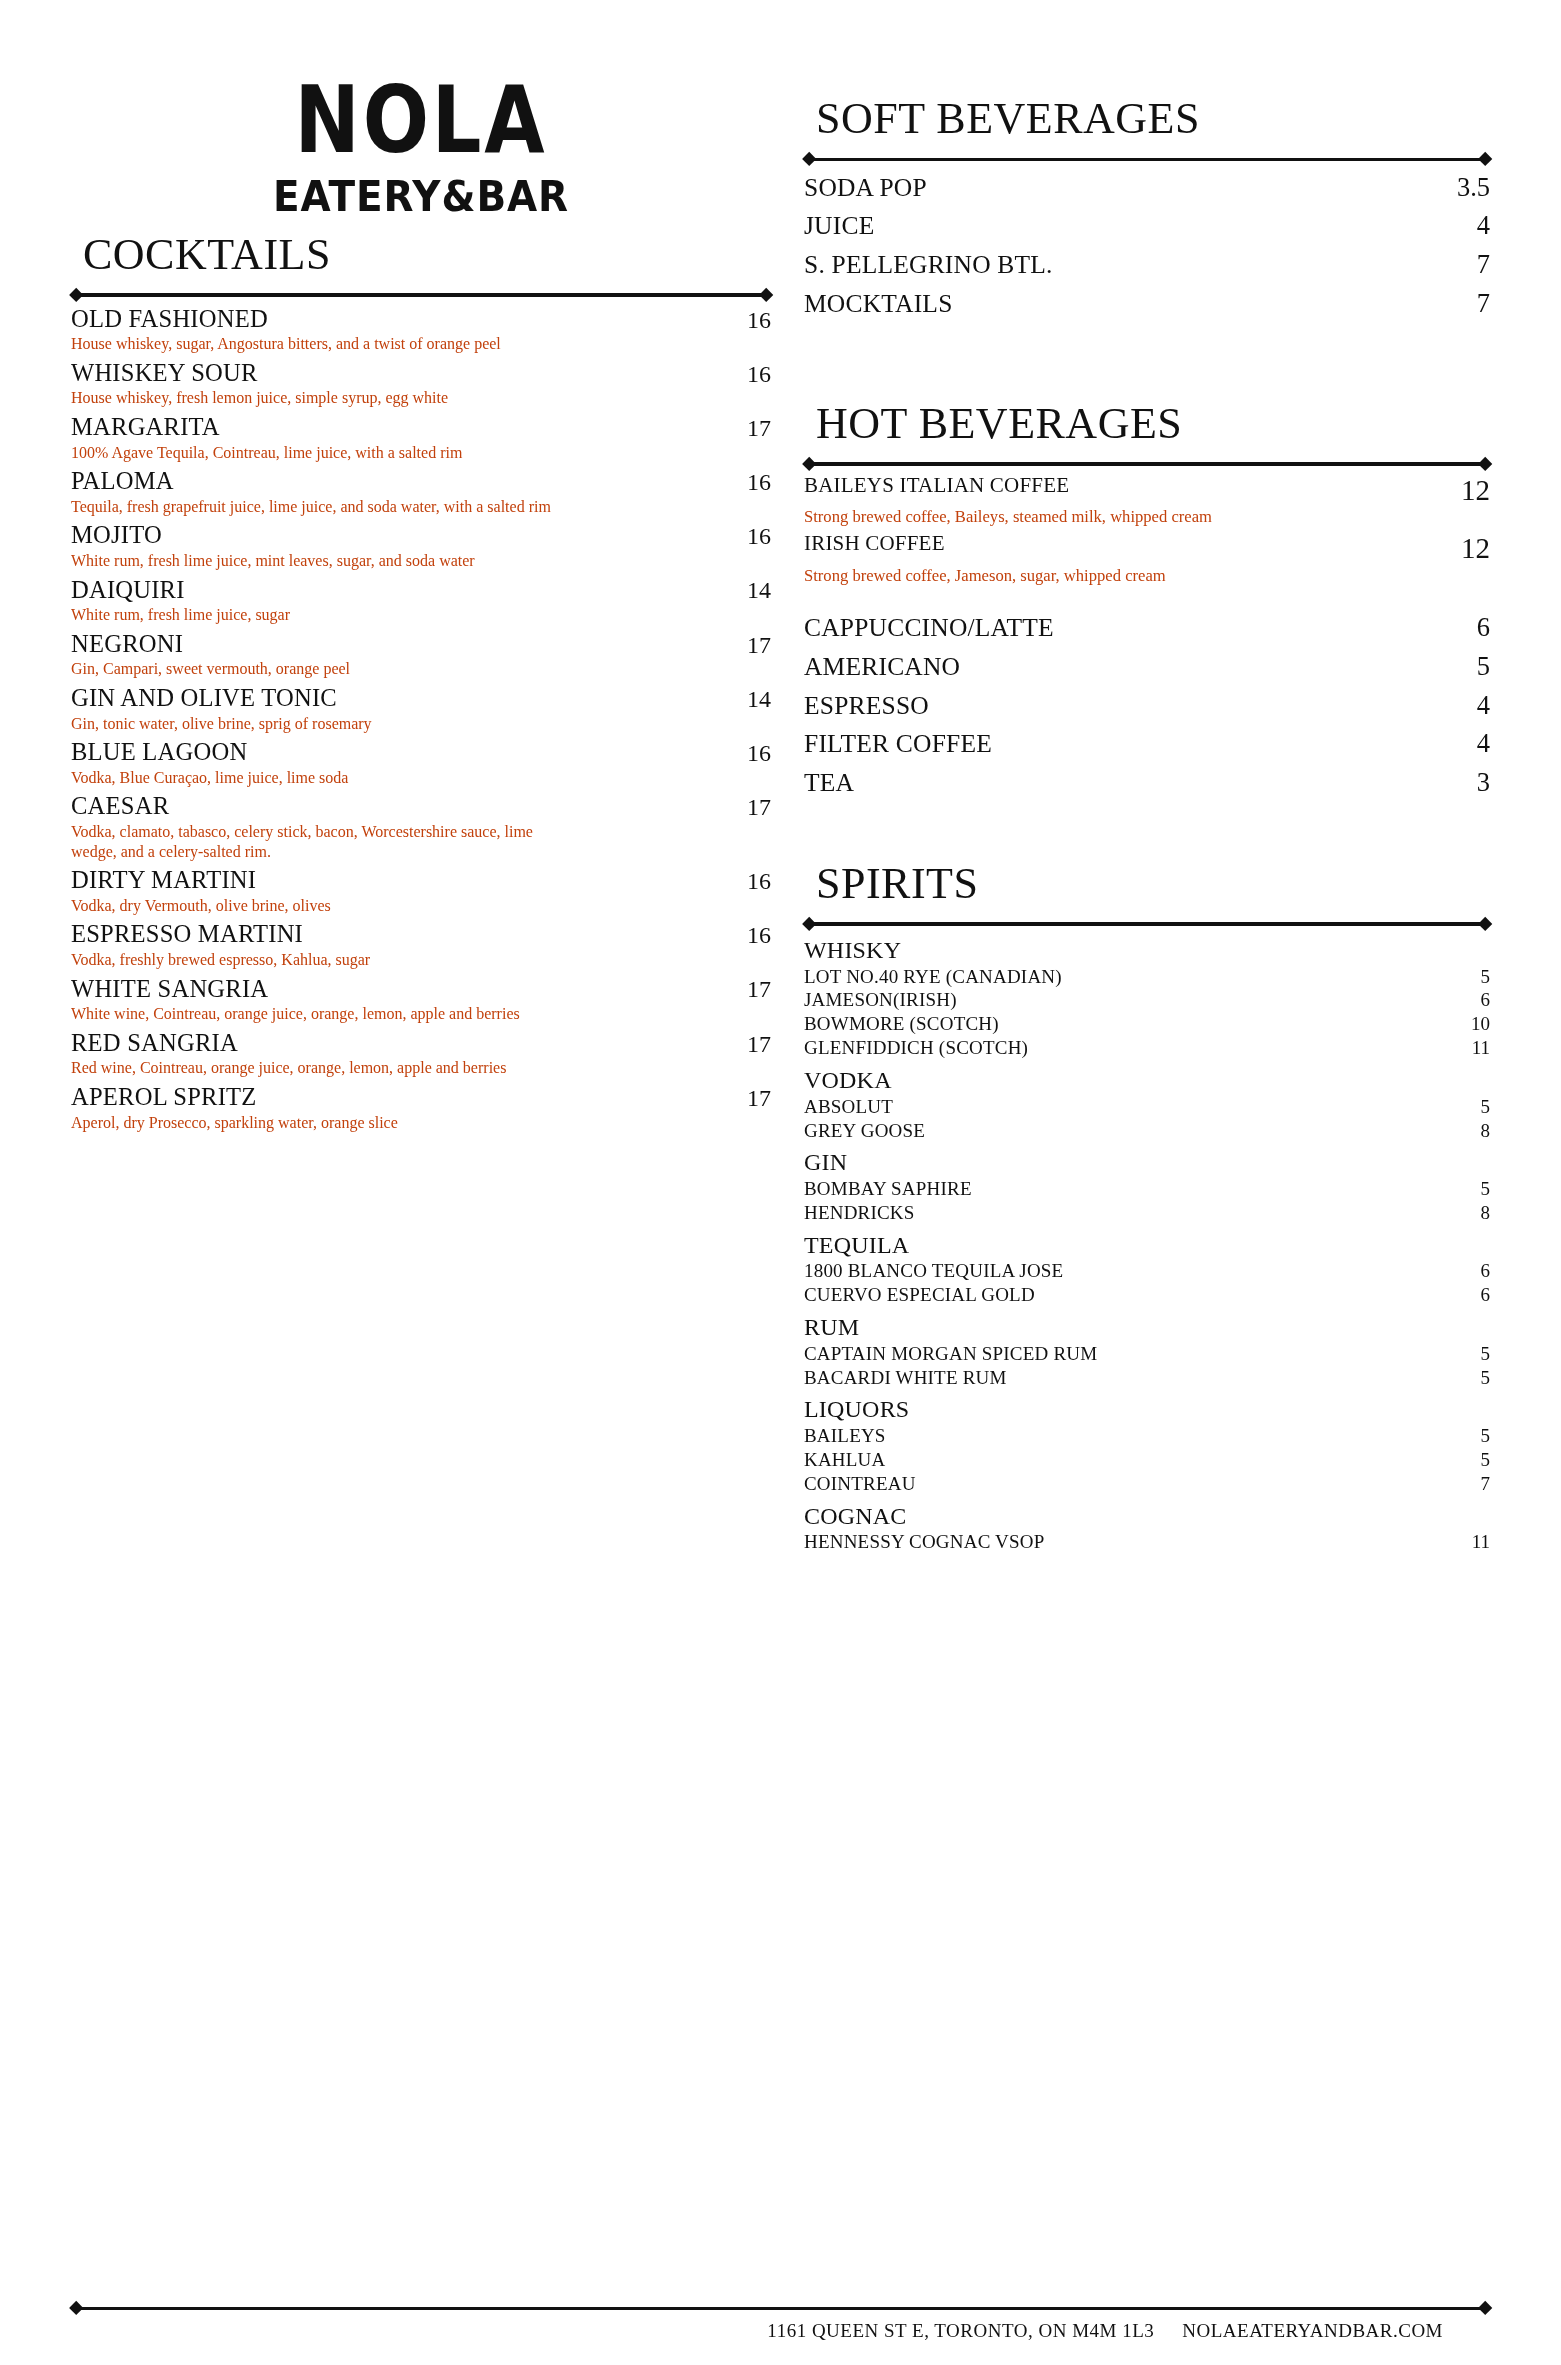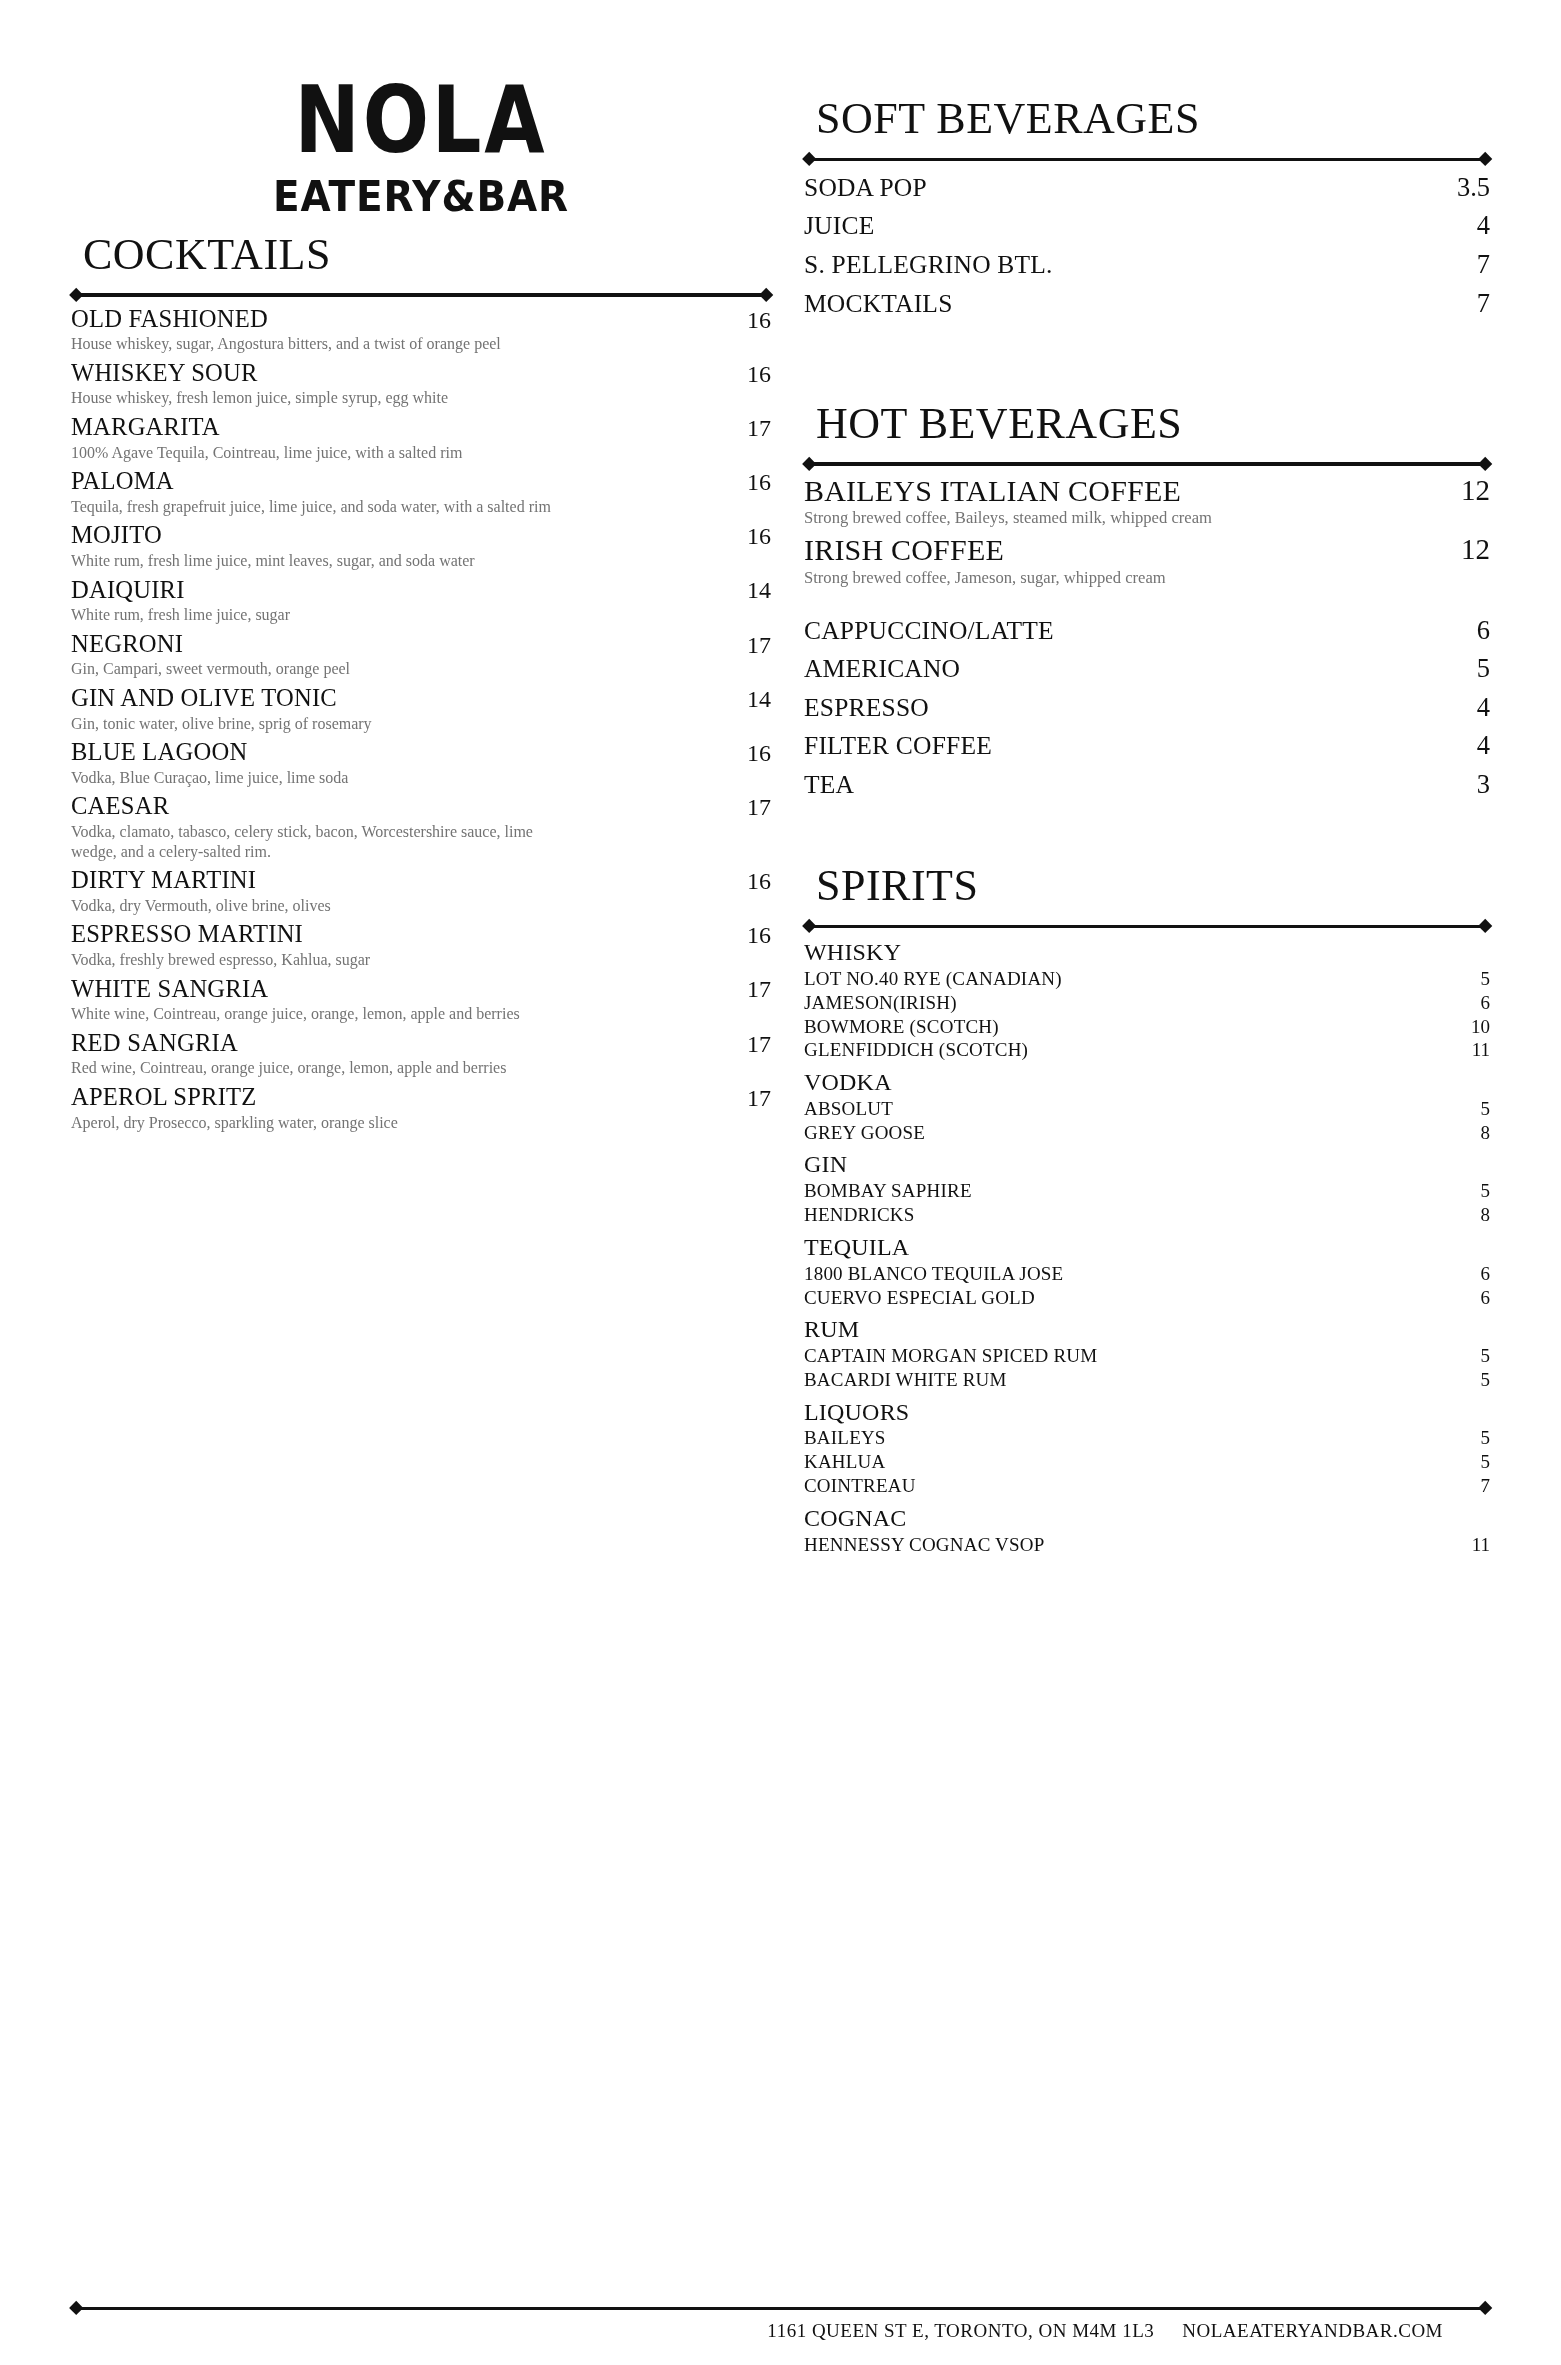--- a/index.html
+++ b/index.html
@@ -125,21 +125,21 @@
     line-height: 1.12;
     color: #111;
     flex: 0 0 auto;
     text-align: right;
     min-width: 43px;
   }
   .item-desc {
     font-family: "Liberation Serif", serif;
     font-size: 16.6px;
     line-height: 1.24;
-    color: #737373;
+    color: #c2410c;
     margin: 0.9px 0 4.7px 0;
     max-width: 511px;
   }
 
   
   .col-left .item-name { font-size: 24.6px; }
   .col-left .item-price { font-size: 24px; padding-top: 1.9px; }
   .col-left .item-desc { font-size: 16px; }
   .cocktail-block { margin-bottom: 0.9px; }
 
@@ -151,21 +151,21 @@
     margin-top: 7.6px;
   }
   .bev-name {
     font-size: 25.5px;
     letter-spacing: 0.2px;
   }
   .bev-price {
     font-size: 26.5px;
   }
 
-  .hot-item-name { font-size: 30px; }
+  .hot-item-name { font-size: 21px; }
   .hot-item-price { font-size: 29px; }
 
   
   .spirit-cat {
     font-size: 24px;
     letter-spacing: 0.2px;
     margin-top: 7.6px;
     margin-bottom: 0.9px;
   }
   .spirit-row {

